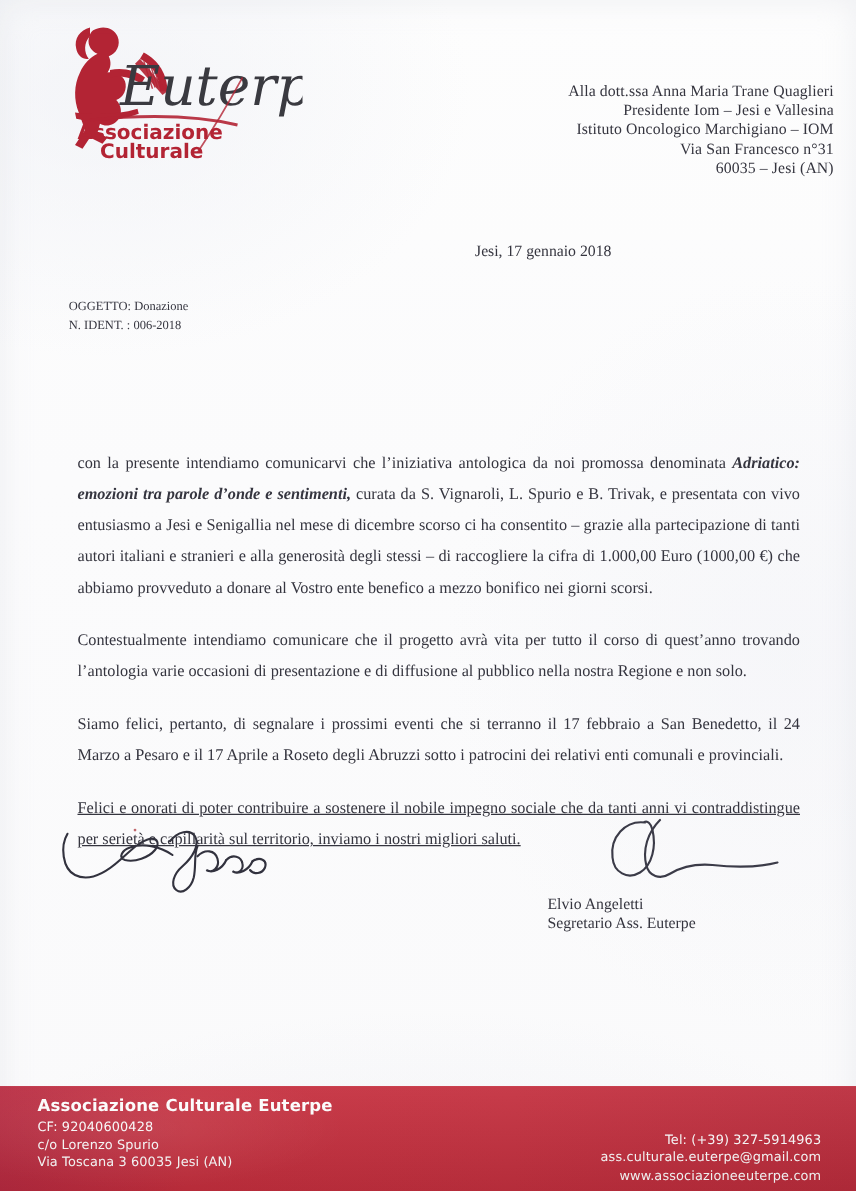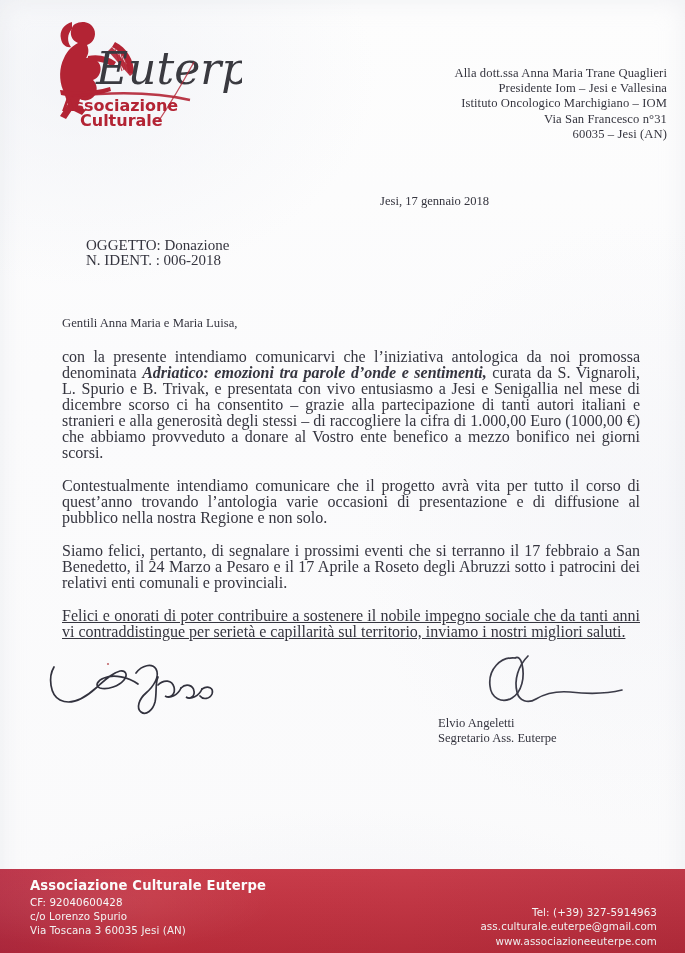--- a/index.html
+++ b/index.html
@@ -73,47 +73,46 @@
     top: 194px;
     font-size: 12.6px;
     color: #35353f;
   }
 
   
   .subject {
     position: absolute;
     left: 55px;
     top: 238px;
-    font-size: 15px;
+    font-size: 10px;
     line-height: 15.4px;
     color: #35353f;
-    margin-left: 31px;
   }
 
   
   .salutation {
     position: absolute;
     left: 62px;
     top: 316px;
     font-size: 12.7px;
     color: #35353f;
   }
   .body-col {
     position: absolute;
     left: 62px;
     top: 349px;
     width: 578px;
   }
   .para {
-    font-size: 16px;
-    line-height: 16px;
+    font-size: 13px;
+    line-height: 25px;
     text-align: justify;
     text-justify: inter-word;
     color: #35353f;
-    margin: 0 0 17px 0;
+    margin: 8px 0 17px 0;
   }
   .para.p2 { margin-top: 7px; }
   .para.p3 { margin-top: 7px; }
   .para.p4 { margin-top: 7px; text-decoration: underline; }
   .work-title {
     font-weight: bold;
     font-style: italic;
   }
 
   
@@ -233,21 +232,20 @@
     <div>60035 – Jesi (AN)</div>
   </div>
 
   <div class="date-line">Jesi, 17 gennaio 2018</div>
 
   <div class="subject">
     <div>OGGETTO: Donazione</div>
     <div>N. IDENT. : 006-2018</div>
   </div>
 
-  <div class="salutation">Gentili Anna Maria e Maria Luisa,</div>
 
   <div class="body-col">
     <p class="para p1"><span>con la presente intendiamo comunicarvi che l’iniziativa antologica da noi promossa denominata </span><span class="work-title">Adriatico: emozioni tra parole d’onde e sentimenti,</span><span> curata da S. Vignaroli, L. Spurio e B. Trivak, e presentata con vivo entusiasmo a Jesi e Senigallia nel mese di dicembre scorso ci ha consentito – grazie alla partecipazione di tanti autori italiani e stranieri e alla generosità degli stessi – di raccogliere la cifra di 1.000,00 Euro (1000,00 €) che abbiamo provveduto a donare al Vostro ente benefico a mezzo bonifico nei giorni scorsi.</span></p>
 
     <p class="para p2">Contestualmente intendiamo comunicare che il progetto avrà vita per tutto il corso di quest’anno trovando l’antologia varie occasioni di presentazione e di diffusione al pubblico nella nostra Regione e non solo.</p>
     <p class="para p3">Siamo felici, pertanto, di segnalare i prossimi eventi che si terranno il 17 febbraio a San Benedetto, il 24 Marzo a Pesaro e il 17 Aprile a Roseto degli Abruzzi sotto i patrocini dei relativi enti comunali e provinciali.</p>
     <p class="para p4">Felici e onorati di poter contribuire a sostenere il nobile impegno sociale che da tanti anni vi contraddistingue per serietà e capillarità sul territorio, inviamo i nostri migliori saluti.</p>
   </div>
 
   <svg class="sig-ink-left" width="180" height="62" viewBox="0 0 180 62">

